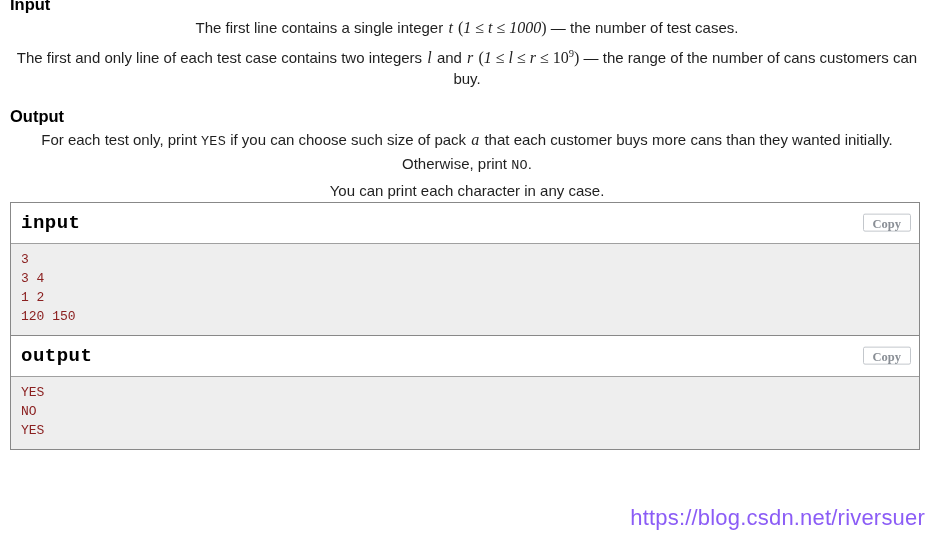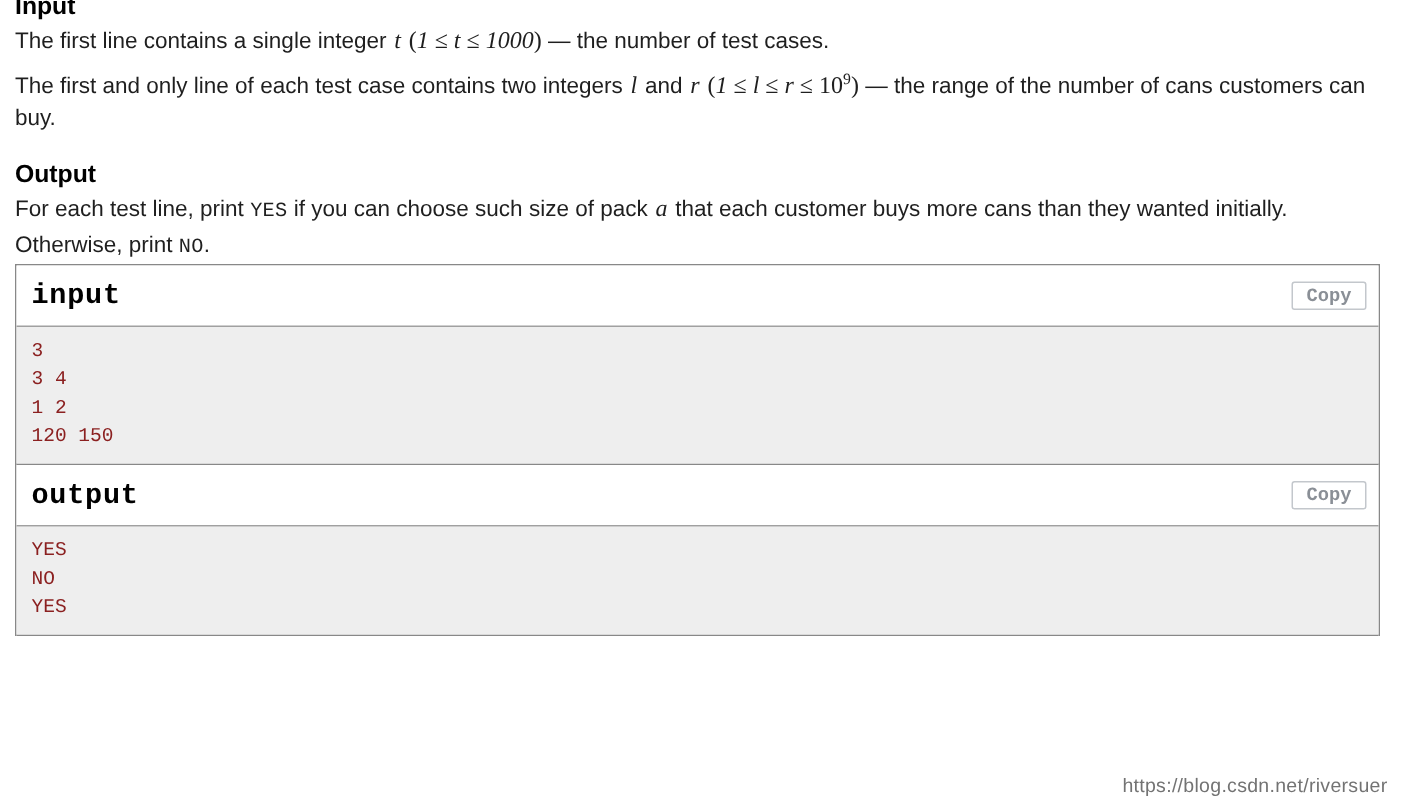--- a/index.html
+++ b/index.html
@@ -44,20 +44,21 @@
     margin-bottom: 6px;
   }
 
   
   p.para {
     font-size: 15px;
     line-height: 21.5px;
     color: #1f1f1f;
     margin: 4px 0 0 0;
     max-width: 914px;
+    text-align: center;
   }
   p.para.gap {
   }
 
   
   .mathvar {
     font-family: "Liberation Serif", "DejaVu Serif", serif;
     font-style: italic;
     font-size: 16px;
     padding: 0 1px;
@@ -108,21 +109,21 @@
     font-size: 19px;
     font-weight: bold;
     color: #000000;
     letter-spacing: 0.5px;
   }
   .copy-btn {
     position: absolute;
     right: 8px;
     top: 50%;
     transform: translateY(-50%);
-    font-family: Liberation Mono, monospace;
+    font-family: Liberation Serif, serif;
     font-size: 12.5px;
     font-weight: bold;
     color: #8a8f96;
     background: #ffffff;
     border: 1px solid #c3c7cc;
     border-radius: 2px;
     padding: 3px 9px 0 9px;
     cursor: pointer;
     line-height: 1.1;
   }
@@ -140,22 +141,22 @@
   }
   .input-body { min-height: 87px; }
   .output-body { min-height: 68px; }
 
   
   .watermark {
     position: absolute;
     right: 10px;
     bottom: 4px;
     font-family: "Liberation Sans", sans-serif;
-    font-size: 13px;
-    color: #737373;
+    font-size: 22px;
+    color: #8b5cf6;
     letter-spacing: 0.2px;
     white-space: nowrap;
     pointer-events: none;
     user-select: none;
   }
 </style>
 </head>
 <body>
 
 <div class="page">
@@ -177,28 +178,29 @@
       <span class="mathvar">r</span>
       <span class="mathexpr">(<i>1</i> ≤ <i>l</i> ≤ <i>r</i> ≤ 10<sup>9</sup>)</span>
       <span>— the range of the number of cans customers can buy.</span>
     </p>
   </div>
 
   <div>
     <div class="section-title output-title">Output</div>
 
     <p class="para">
-      <span>For each test line, print</span>
+      <span>For each test only, print</span>
       <span class="mono-inline">YES</span>
       <span>if you can choose such size of pack</span>
       <span class="mathvar">a</span>
       <span>that each customer buys more cans than they wanted initially. Otherwise, print</span>
       <span class="mono-inline">NO</span><span>.</span>
     </p>
 
+    <p class="para gap">You can print each character in any case.</p>
   </div>
 
   <div>
 
     <div class="sample-tests">
 
       <div class="sample-block">
         <div class="sample-header">
           <span class="title">input</span>
           <button class="copy-btn">Copy</button>

